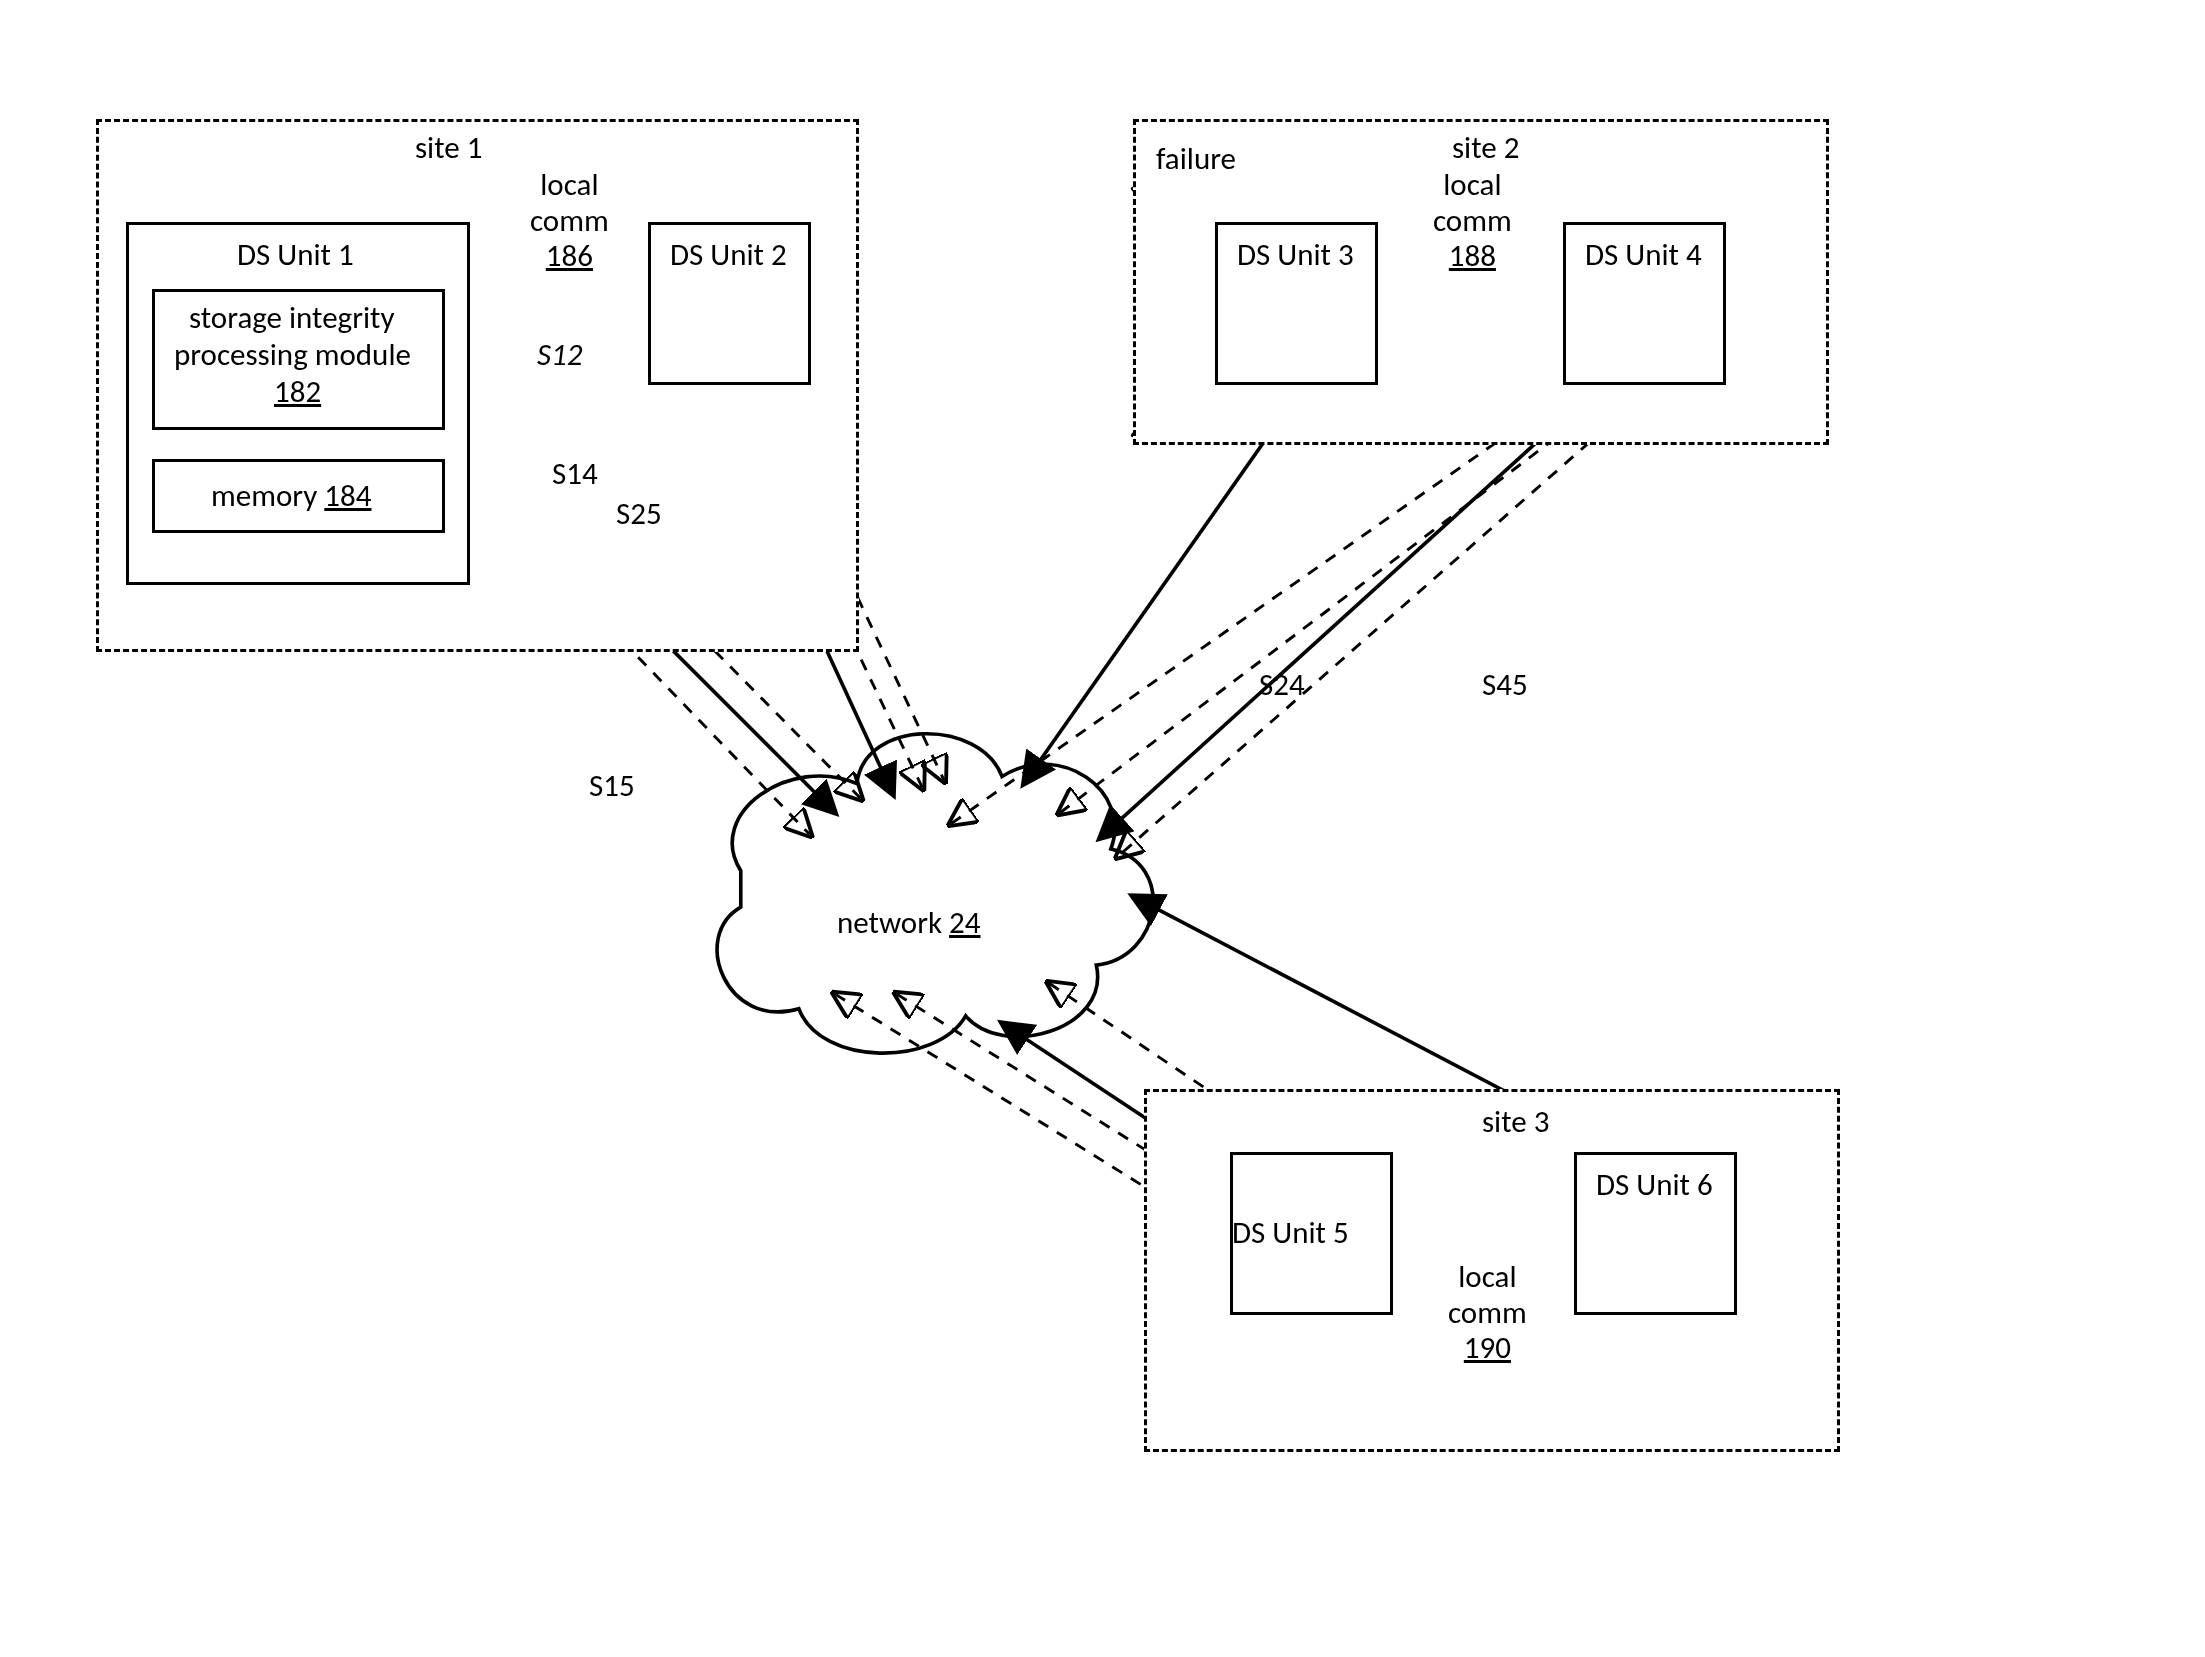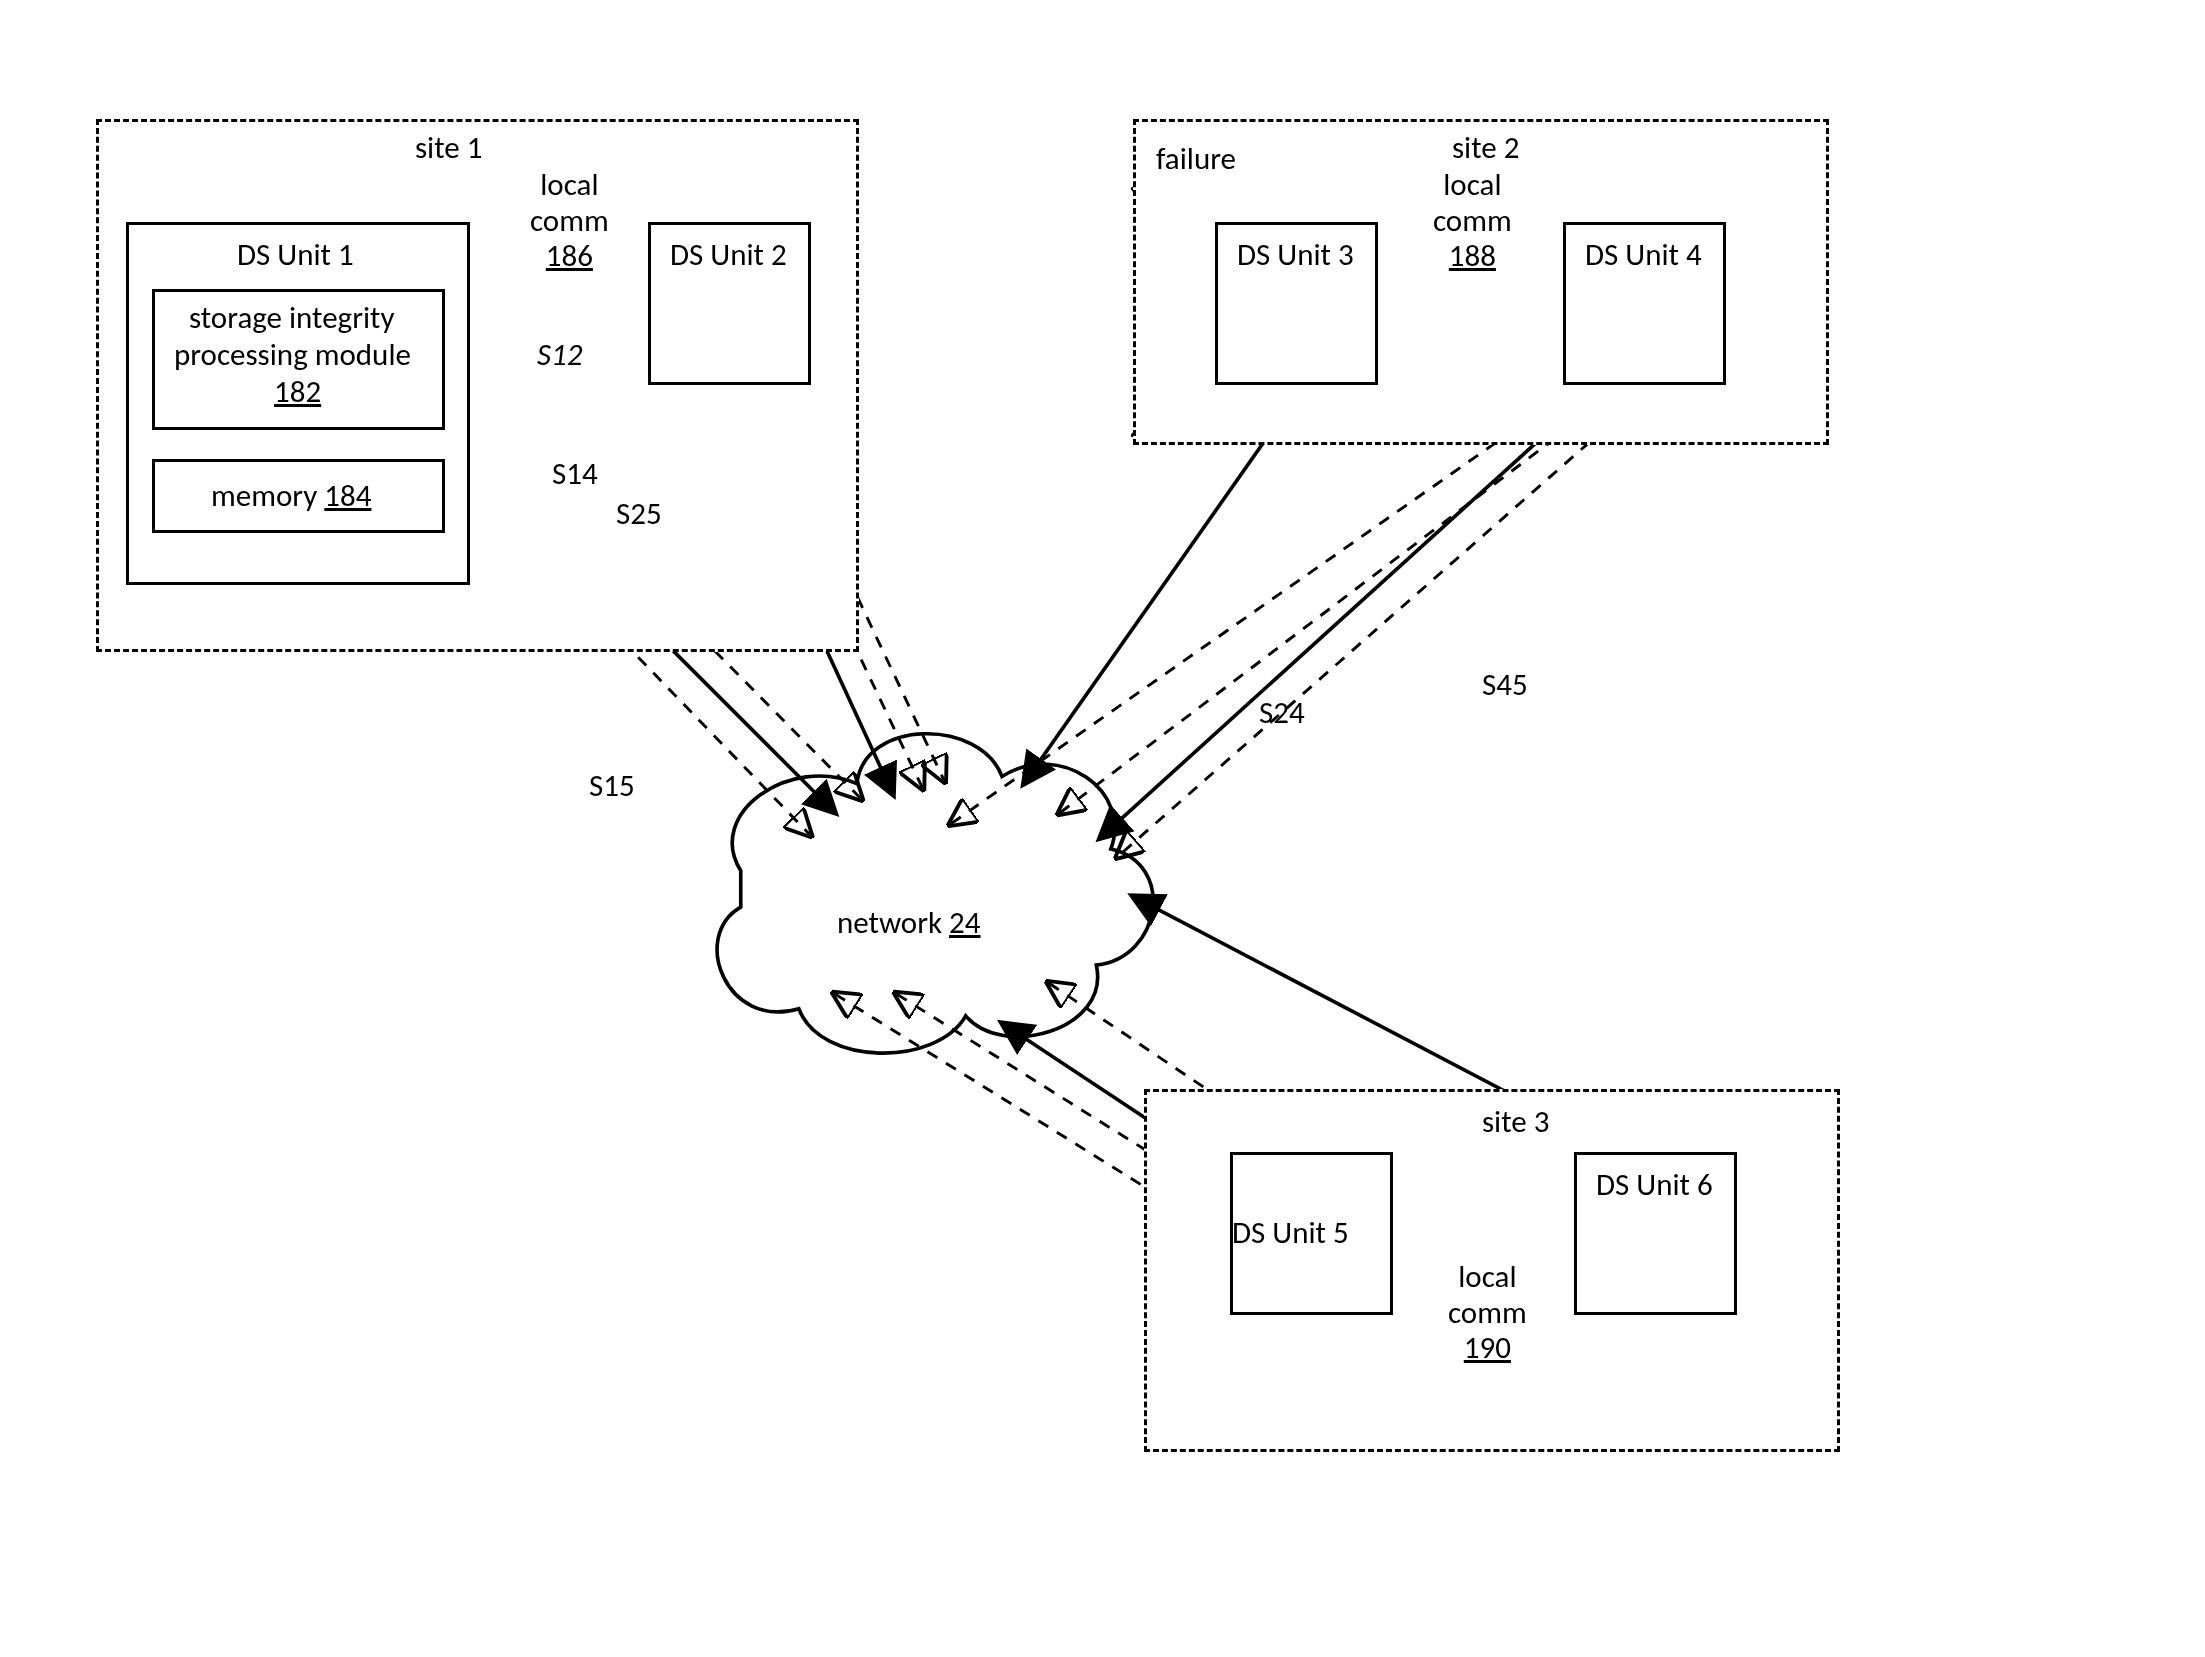--- a/index.html
+++ b/index.html
@@ -125,21 +125,21 @@
   <div class="box-solid" style="left:1215px; top:222px; width:163px; height:163px;"></div>
   <div class="lbl" style="left:1237px; top:237px;">DS Unit 3</div>
 
   <div class="box-solid" style="left:1563px; top:222px; width:163px; height:163px;"></div>
   <div class="lbl" style="left:1585px; top:237px;">DS Unit 4</div>
 
   <div class="lbl" style="left:1433px; top:167px;"><span>local</span>
 <span>comm</span>
 <span class="under">188</span></div>
 
-  <div class="lbl" style="left:1259px; top:667px;margin-top:28px;">S24</div>
+  <div class="lbl" style="left:1259px; top:667px;">S24</div>
   <div class="lbl" style="left:1482px; top:667px;">S45</div>
 
   <div class="lbl" style="left:837px; top:893px;margin-top:12px;"><span>network </span><span class="under">24</span></div>
 
   <div class="box-dashed" style="left:1144px; top:1089px; width:696px; height:363px;"></div>
   <div class="lbl" style="left:1470px; top:1104px;margin-left:12px;">site 3</div>
 
   <div class="box-solid" style="left:1230px; top:1152px; width:163px; height:163px;"></div>
   <div class="lbl" style="left:1232px; top:1167px;margin-top:48px;">DS Unit 5</div>
 

